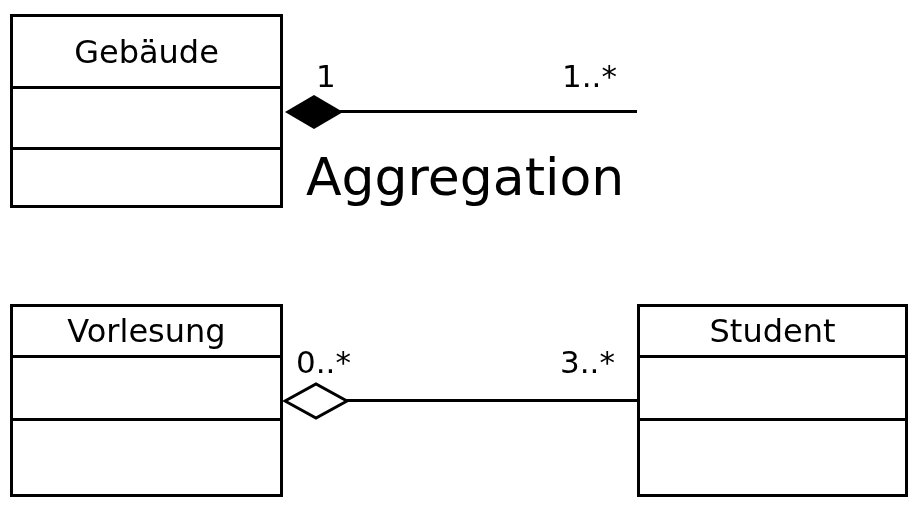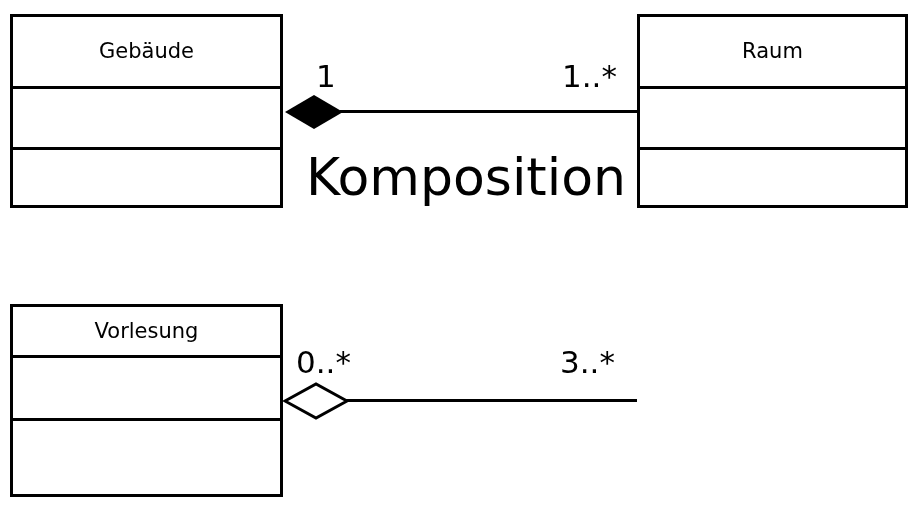--- a/index.html
+++ b/index.html
@@ -27,21 +27,21 @@
   .row1 { top: 14px; height: 194px; }
   .row2 { top: 304px; height: 193px; }
   .col-left  { left: 10px;  width: 273px; }
   .col-right { left: 637px; width: 271px; }
 
   .compartment { box-sizing: border-box; }
   .title-compartment {
     display: flex;
     align-items: center;
     justify-content: center;
-    font-size: 21px;
+    font-size: 32px;
     line-height: 1;
     white-space: nowrap;
   }
   .row1 .title-compartment { height: 69px; }
   .row1 .attrs-compartment { height: 61px; border-top: 3px solid #000000; }
   .row1 .ops-compartment   { flex: 1;      border-top: 3px solid #000000; }
   .row2 .title-compartment { height: 48px; }
   .row2 .attrs-compartment { height: 63px; border-top: 3px solid #000000; }
   .row2 .ops-compartment   { flex: 1;      border-top: 3px solid #000000; }
 
@@ -69,42 +69,42 @@
 <body>
 
 <div id="stage">
 
   <div class="uml-class row1 col-left">
     <div class="compartment title-compartment">Gebäude</div>
     <div class="compartment attrs-compartment"></div>
     <div class="compartment ops-compartment"></div>
   </div>
 
-  <div class="uml-class row1 col-right">
-    <div class="compartment title-compartment">Raum</div>
-    <div class="compartment attrs-compartment"></div>
-    <div class="compartment ops-compartment"></div>
-  </div>
 
   <div class="assoc-line" style="left:340px; top:110px; width:297px;"></div>
 
   <svg class="abs-svg" style="left:283px; top:93px;" width="62" height="38" viewBox="0 0 62 38">
     <polygon points="2,19 31,2 60,19 31,36" fill="#000000"></polygon>
   </svg>
 
   <div class="mult-label" style="left:316px; top:61px;">1</div>
   <div class="mult-label" style="left:562px; top:61px;">1..*</div>
-  <div class="rel-label" style="left:306px; top:151px;">Komposition</div>
+  <div class="rel-label" style="left:306px; top:151px;">Aggregation</div>
 
   <div class="uml-class row2 col-left">
     <div class="compartment title-compartment">Vorlesung</div>
     <div class="compartment attrs-compartment"></div>
     <div class="compartment ops-compartment"></div>
   </div>
 
+  <div class="uml-class row2 col-right">
+    <div class="compartment title-compartment">Student</div>
+    <div class="compartment attrs-compartment"></div>
+    <div class="compartment ops-compartment"></div>
+  </div>
 
   <div class="assoc-line" style="left:344px; top:399px; width:293px;"></div>
 
   <svg class="abs-svg" style="left:283px; top:381px;" width="67" height="40" viewBox="0 0 67 40">
     <polygon points="2,20 33,3 64,20 33,37" fill="#ffffff" stroke-width="3" stroke="#000000"></polygon>
   </svg>
 
   <div class="mult-label" style="left:296px; top:347px;">0..*</div>
   <div class="mult-label" style="left:560px; top:347px;">3..*</div>
 

